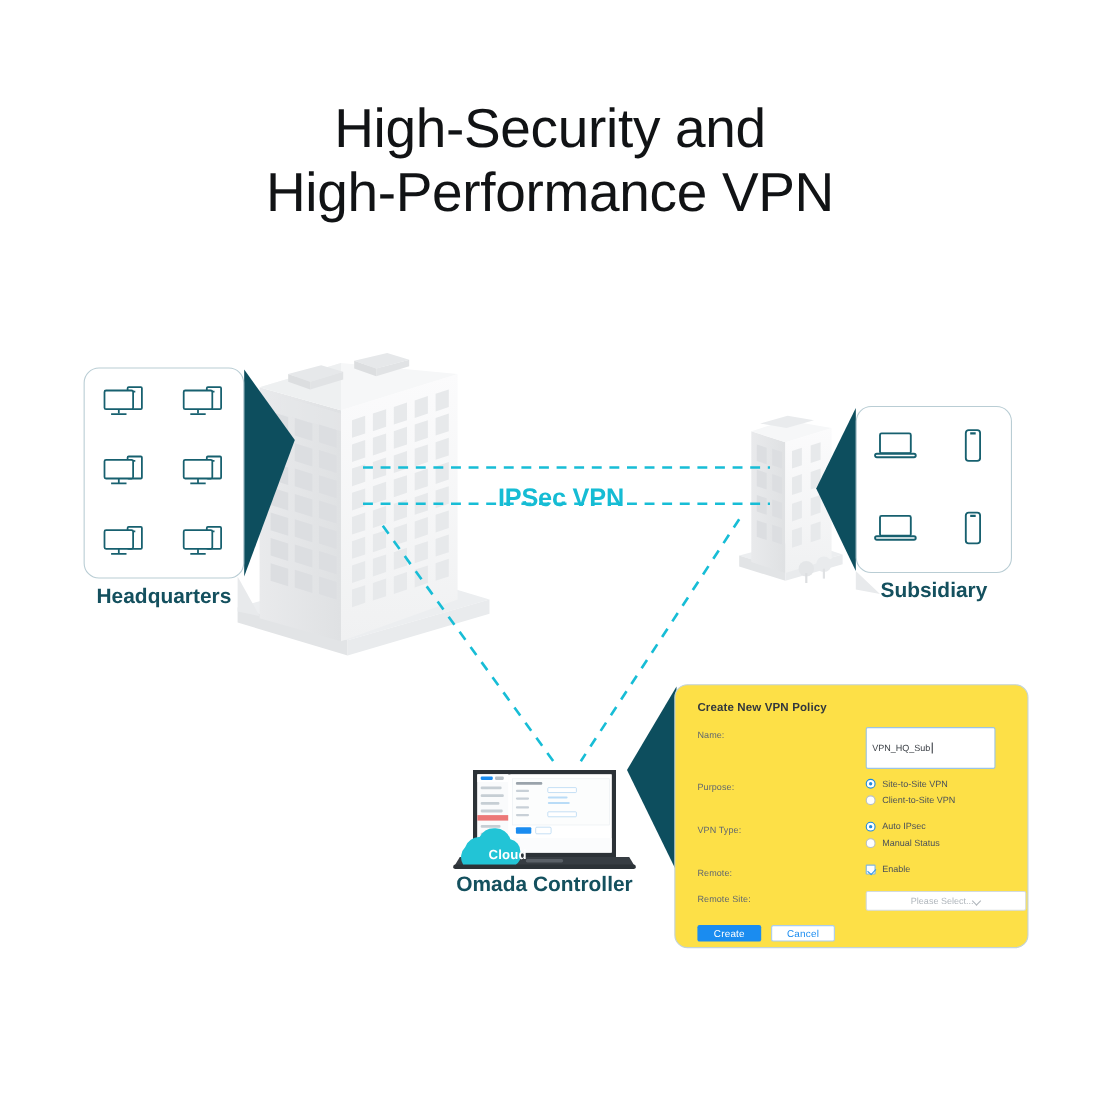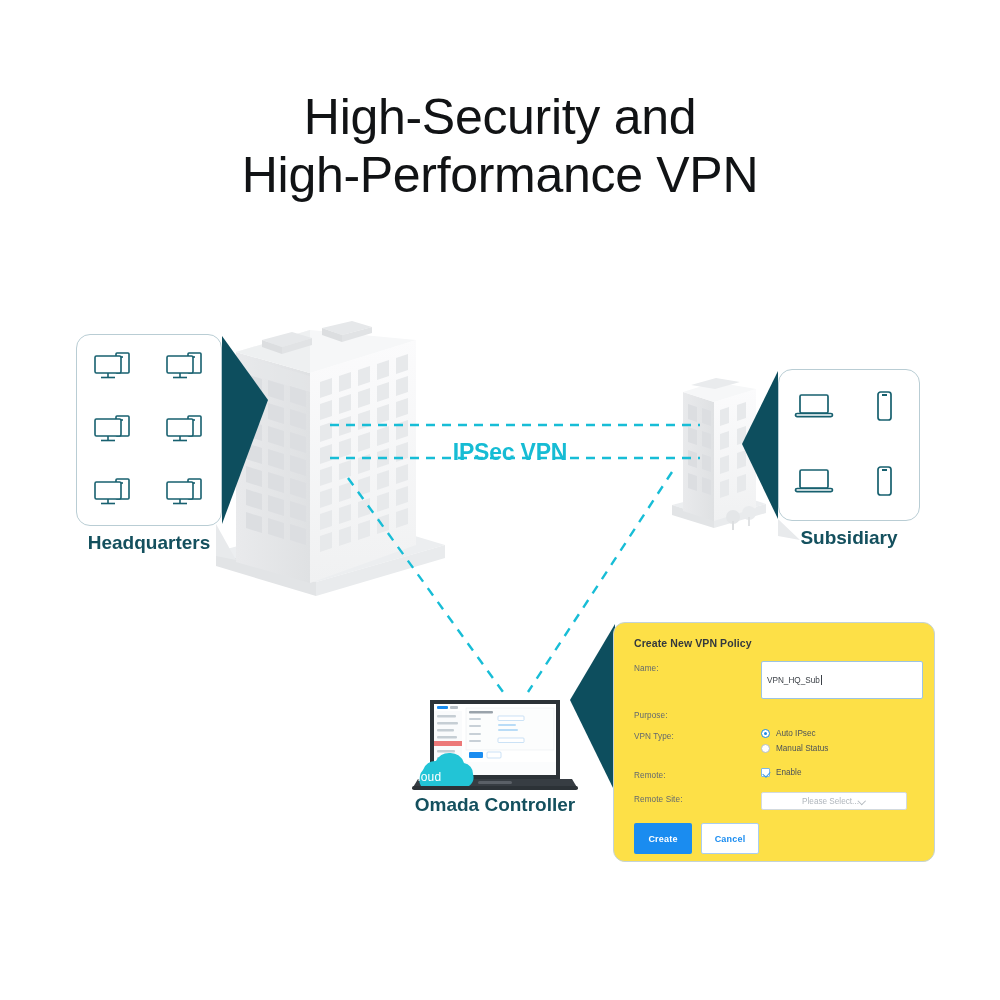--- a/index.html
+++ b/index.html
@@ -58,39 +58,39 @@
   
   #omada-label {
     position: absolute; left: 365px; top: 794px; width: 260px;
     text-align: center; font-size: 19px; font-weight: 700; color:#14505e;
     z-index: 9;
   }
   #cloud-badge {
     position:absolute; left: 409px; top: 757px; width: 70px; height: 36px; z-index: 10;
   }
   #cloud-badge .cloud-text {
-    position:absolute; left:0; top: 13px; width:70px; text-align:left;
-    font-size: 12px; font-weight: 400; color:#ffffff; letter-spacing:0.2px;
+    position:absolute; left:0; top: 13px; width:70px; text-align:right;
+    font-size: 12px; font-weight: 700; color:#ffffff; letter-spacing:0.2px;
   }
 
   
   #dialog {
     position: absolute; left: 613px; top: 622px; width: 322px; height: 240px;
     background: #fde047; border: 1.4px solid #c3d3d9; border-radius: 12px;
     z-index: 12; padding: 14px 16px 0 20px;
   }
   #dialog .dlg-title {
     font-size: 10.5px; font-weight: 700; color: #33383d; margin-bottom: 12px;
     letter-spacing: 0.1px;
   }
-  .frow { display: flex; align-items: flex-start; margin-bottom: 9px; }
+  .frow { display: flex; align-items: flex-start; margin-bottom: 9px; gap: 26px; }
   .flabel { width: 127px; flex: none; font-size: 8.2px; color:#62686e; padding-top: 3px; letter-spacing:0.1px;}
   .fctl { flex: 1; }
   .txtbox {
-    width: 162px; height: 18px; border: 1px solid #9cc4e4; border-radius: 2px;
+    width: 118px; height: 18px; border: 1px solid #9cc4e4; border-radius: 2px;
     background:#fff; font-size: 8.2px; color:#3c4147; padding: 18px 5px;
     display:flex; align-items:center; position:relative;
   }
   .caret { display:inline-block; width:1px; height:10px; background:#3c4147; margin-left:1px; }
   .radio-row, .check-row { display:flex; align-items:center; margin-bottom: 6px; }
   .radio {
     width: 9px; height: 9px; border-radius: 50%; border: 1px solid #b6bfc7;
     background:#fff; flex:none; margin-right: 6px; position:relative;
   }
   .radio.on { border-color:#1f8ae0; }
@@ -112,21 +112,21 @@
     display:flex; align-items:center; padding: 0 5px; font-size: 8.2px; color:#b0b6bc;
     justify-content: center;
   }
   .chev { width:7px; height:7px; position:relative; }
   .chev::after{
     content:""; position:absolute; left:0; top:0px; width:4.5px; height:4.5px;
     border:solid #b0b6bc; border-width:0 1px 1px 0; transform:rotate(45deg);
   }
   .btn-row { display:flex; gap: 9px; margin-top: 13px; }
   .btn {
-    height: 31px; min-width: 58px; border-radius: 2px; font-size: 9px; font-weight:700;
+    height: 15px; min-width: 58px; border-radius: 2px; font-size: 9px; font-weight:400;
     display:flex; align-items:center; justify-content:center; letter-spacing:0.2px;
   }
   .btn-primary { background:#1a8cf0; color:#fff; }
   .btn-secondary { background:#fff; color:#1a8cf0; border:1px solid #a9cdf0; }
 </style>
 </head>
 <body>
 
 <div id="stage">
 
@@ -463,20 +463,30 @@
       <div class="fctl">
         <div class="txtbox">
           <span>VPN_HQ_Sub</span>
             <span class="caret"></span>
         </div>
       </div>
     </div>
 
     <div class="frow">
       <div class="flabel">Purpose:</div>
+      <div class="fctl">
+        <div class="radio-row">
+          <span class="radio on"></span>
+          <span class="radio-lbl">Site-to-Site VPN</span>
+        </div>
+        <div class="radio-row">
+          <span class="radio"></span>
+          <span class="radio-lbl">Client-to-Site VPN</span>
+        </div>
+      </div>
     </div>
 
     <div class="frow">
       <div class="flabel">VPN Type:</div>
       <div class="fctl">
         <div class="radio-row">
           <span class="radio on"></span>
           <span class="radio-lbl">Auto IPsec</span>
         </div>
         <div class="radio-row">

